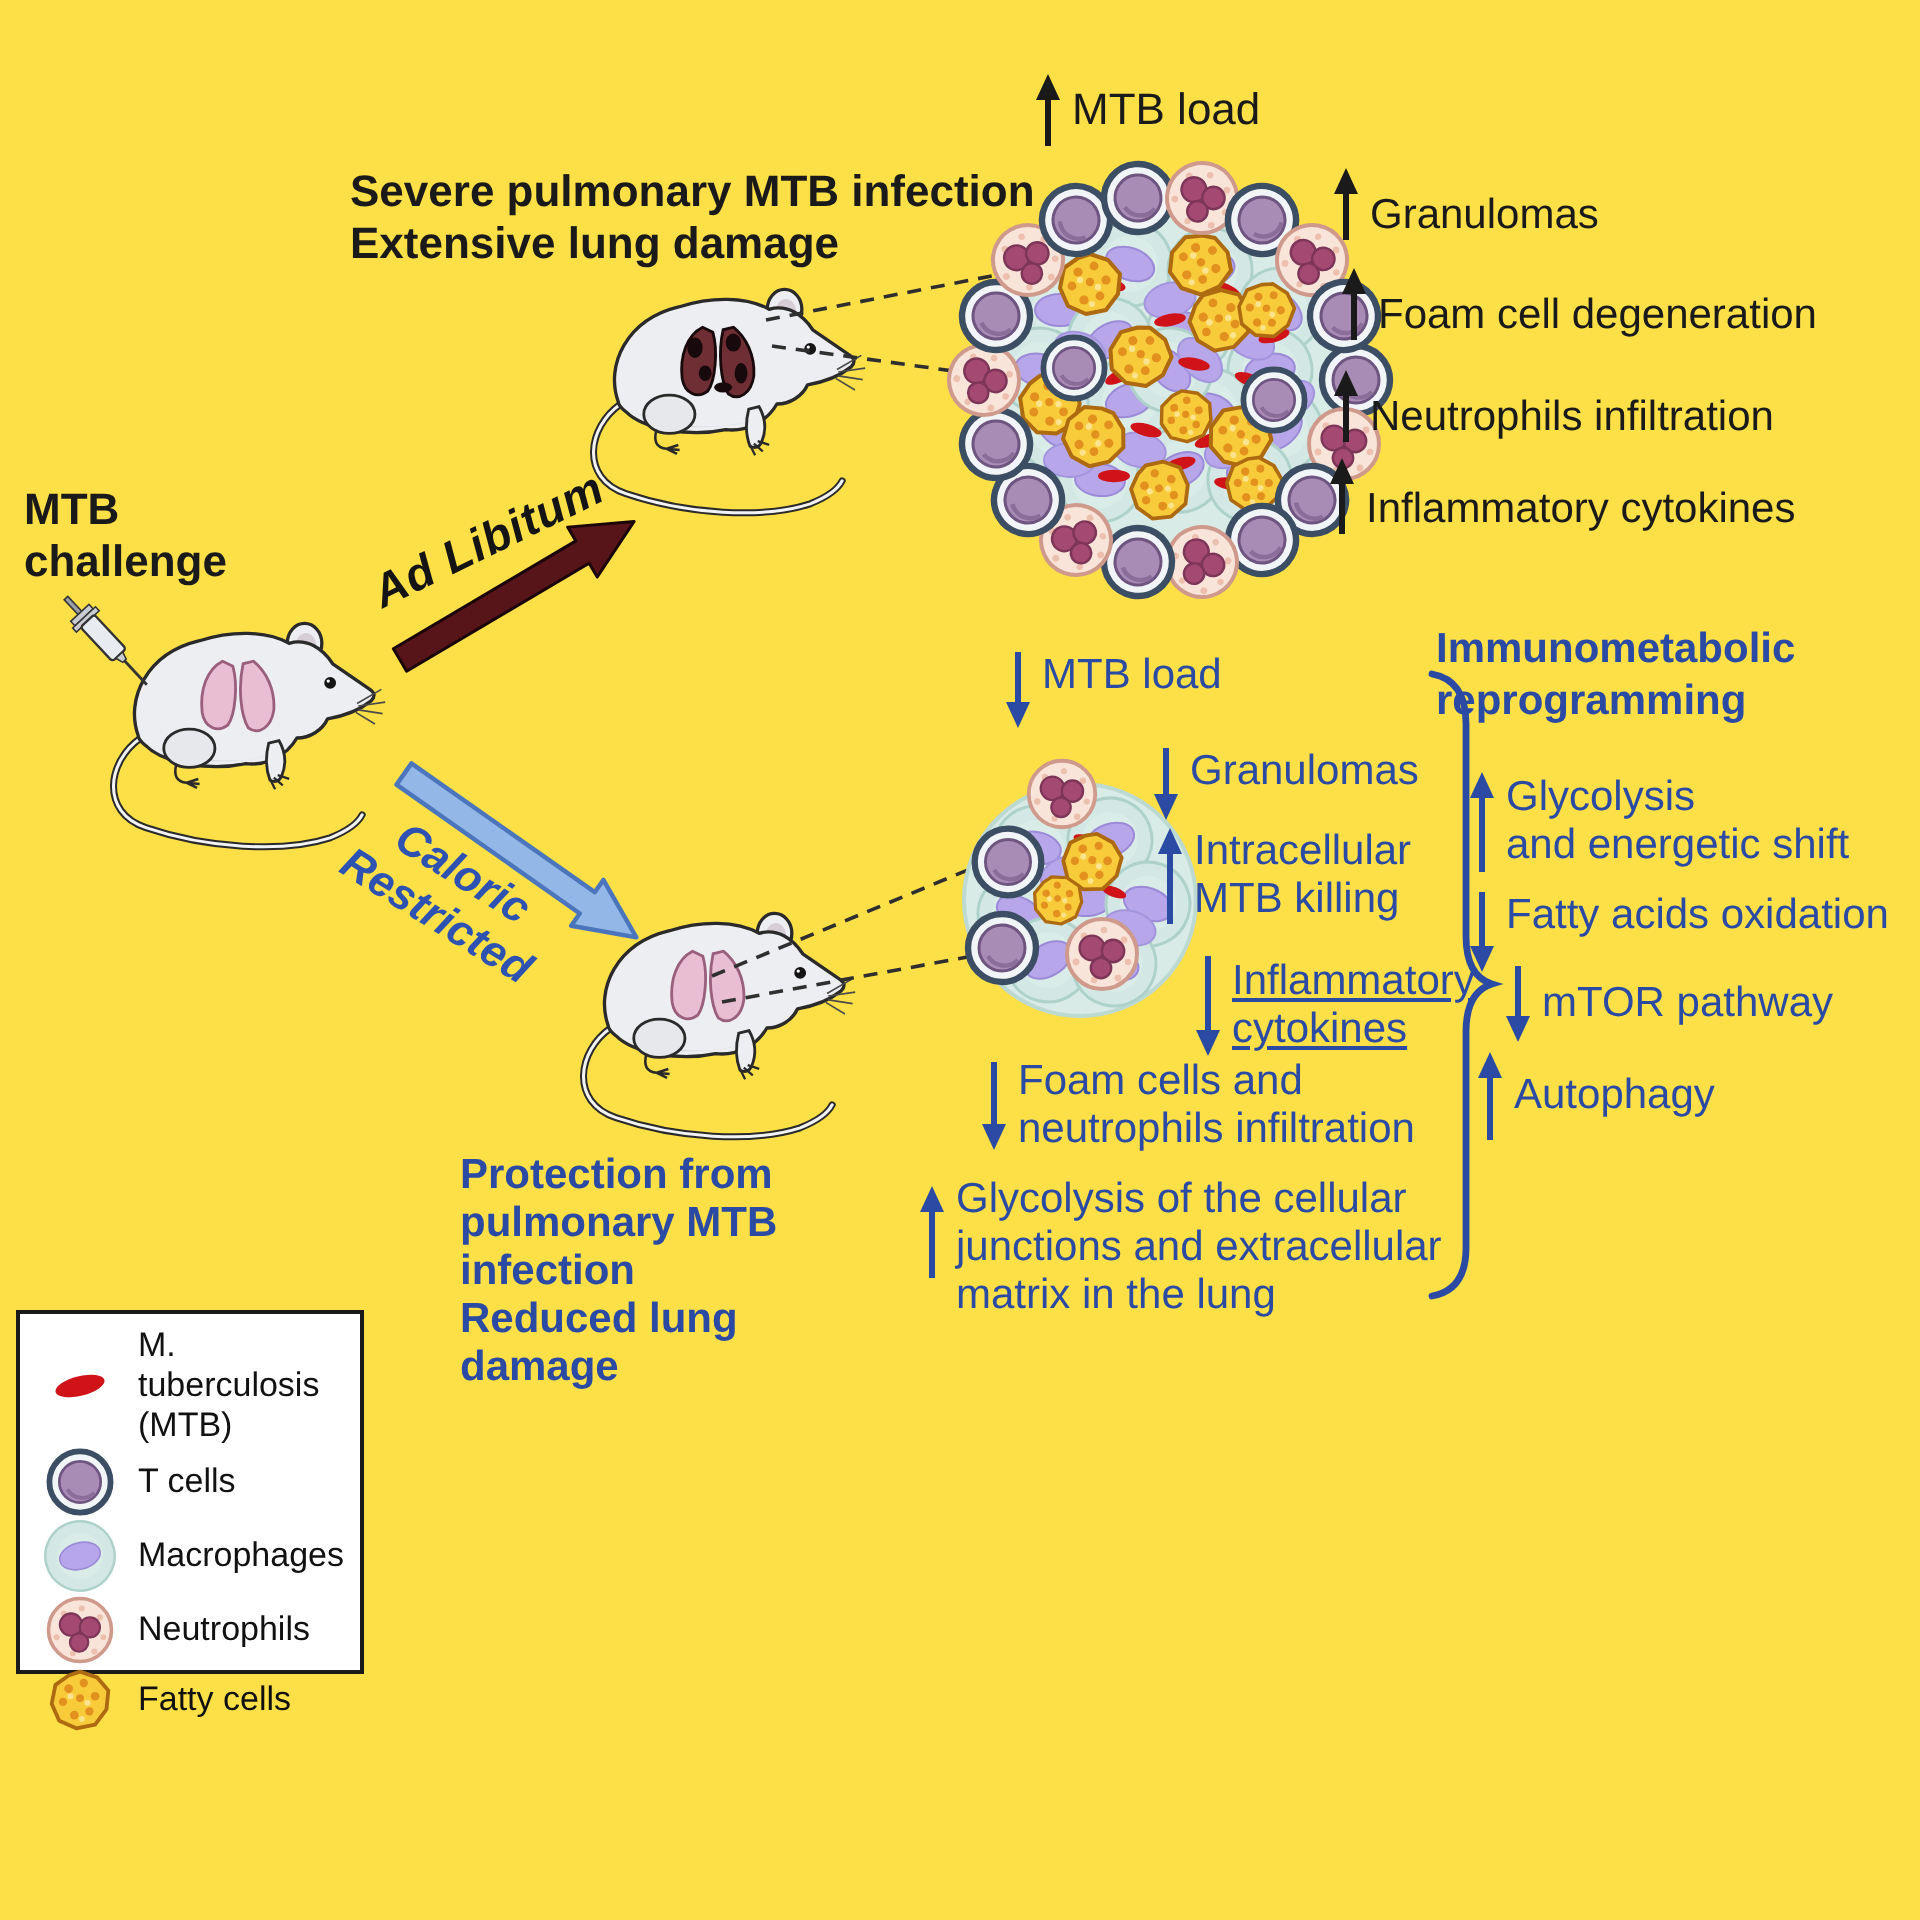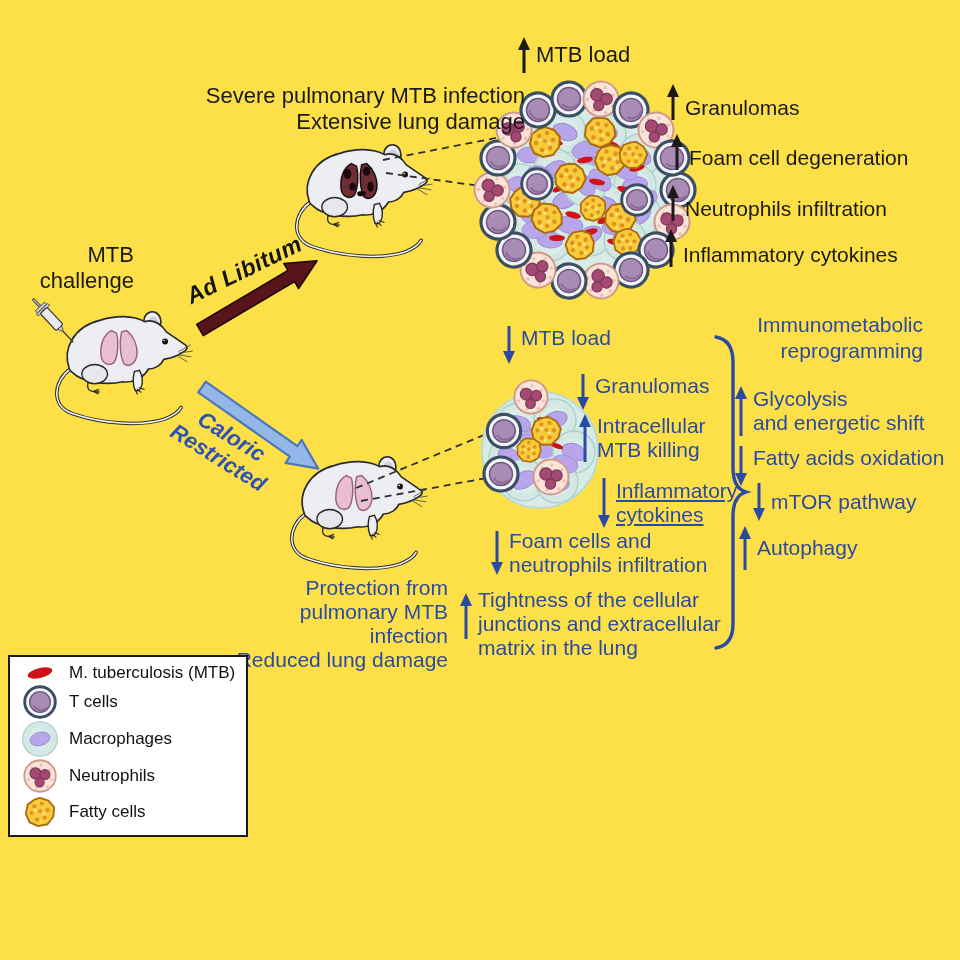--- a/index.html
+++ b/index.html
@@ -1,19 +1,19 @@
 <!DOCTYPE html>
 <html><head>
 <meta charset="utf-8">
 <style>
   html,body{margin:0;padding:0;background:#fff;}
   #stage{position:relative;width:960px;height:960px;background:#fde047;overflow:hidden;
          font-family:"Liberation Sans","DejaVu Sans",sans-serif;color:#1a1a1a;}
   #art{position:absolute;left:0;top:0;width:960px;height:960px;}
-  .cap{position:absolute;text-align:right;font-size:22px;line-height:26px;color:#1a1a1a;}
+  .cap{position:absolute;text-align:left;font-size:22px;line-height:26px;color:#1a1a1a;font-weight:bold;}
   .cap.blue{color:#2b4aa3;font-size:21px;line-height:24px;}
   .ann{position:absolute;display:flex;gap:5px;font-size:21px;color:#1a1a1a;white-space:nowrap;}
   .ann.blue{color:#2b4aa3;}
   .ann.bottom{align-items:flex-end;}
   .ann.top{align-items:flex-start;}
   .ann.mid{align-items:center;}
   .ann .t{line-height:24px;}
   .ann .t.ctr{text-align:left;white-space:normal;}
   
   .arr{position:relative;display:inline-block;width:14px;height:34px;flex:0 0 auto;}
@@ -21,21 +21,21 @@
                border-left:6.5px solid transparent;border-right:6.5px solid transparent;}
   .arr.up::before{top:0;border-bottom:13px solid currentColor;}
   .arr.down::before{bottom:0;border-top:13px solid currentColor;}
   .arr::after{content:"";position:absolute;left:50%;transform:translateX(-50%);width:3px;background:currentColor;}
   .arr.up::after{top:11px;bottom:0;}
   .arr.down::after{top:0;bottom:11px;}
   .rot{position:absolute;font-weight:bold;font-style:italic;white-space:nowrap;}
   #adlib-label{left:188px;top:284px;font-size:23px;color:#141414;transform:rotate(-26deg);transform-origin:left center;letter-spacing:.5px;}
   #caloric-label{left:146px;top:422px;width:158px;text-align:center;font-size:22px;line-height:25px;color:#2d52b2;transform:rotate(32deg);}
   
-  #legend{position:absolute;left:8px;top:655px;width:240px;height:182px;border:2.5px solid #1a1a1a;background:#fff;
+  #legend{position:absolute;left:8px;top:655px;width:174px;height:182px;border:2.5px solid #1a1a1a;background:#fff;
           box-sizing:border-box;display:flex;flex-direction:column;justify-content:space-around;padding:6px 10px;}
   .lrow{display:flex;align-items:center;gap:9px;font-size:17px;color:#111;}
   .lico{width:40px;display:flex;justify-content:center;align-items:center;flex:0 0 auto;}
 </style>
 </head>
 <body>
 
 <div id="stage">
 
   <svg id="art" viewBox="0 0 960 960">
@@ -329,21 +329,21 @@
   <div class="ann blue mid" style="left:490px;top:529px;">
     <span class="arr down" style="height:44px"></span>
     <span class="t ctr" style="width:214px">
       <span>Foam cells and</span><br>
       <span>neutrophils infiltration</span>
     </span>
   </div>
   <div class="ann blue top" style="left:459px;top:588px;">
     <span class="arr up" style="height:46px;margin-top:5px"></span>
     <span class="t ctr" style="width:250px">
-      <span>Tightness of the cellular</span><br>
+      <span>Glycolysis of the cellular</span><br>
       <span>junctions and extracellular</span><br>
       <span>matrix in the lung</span>
     </span>
   </div>
 
   <div class="cap blue" style="left:230px;top:576px;width:218px;">
     <div>Protection from</div>
     <div>pulmonary MTB infection</div>
     <div>Reduced lung damage</div>
   </div>

